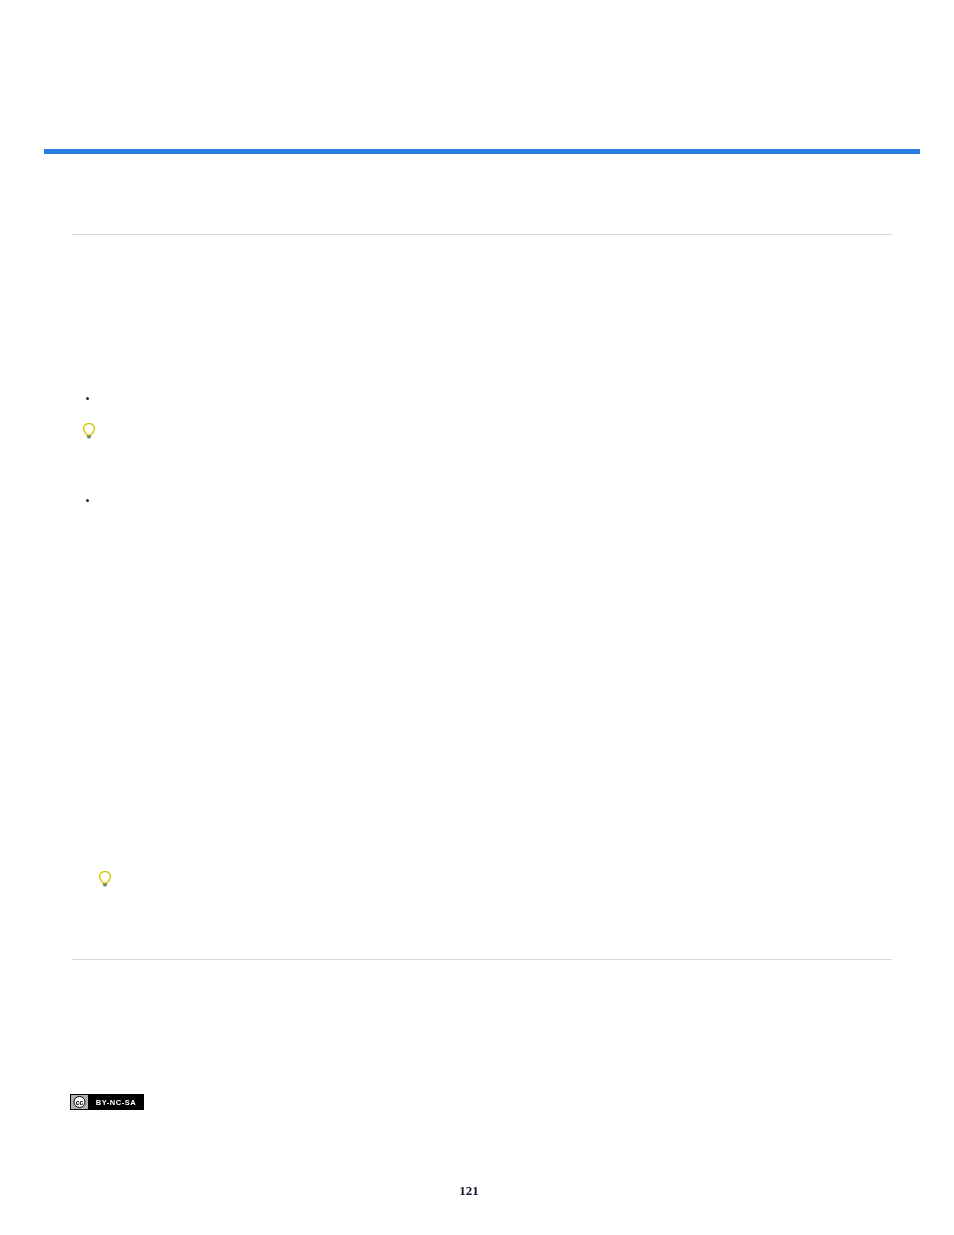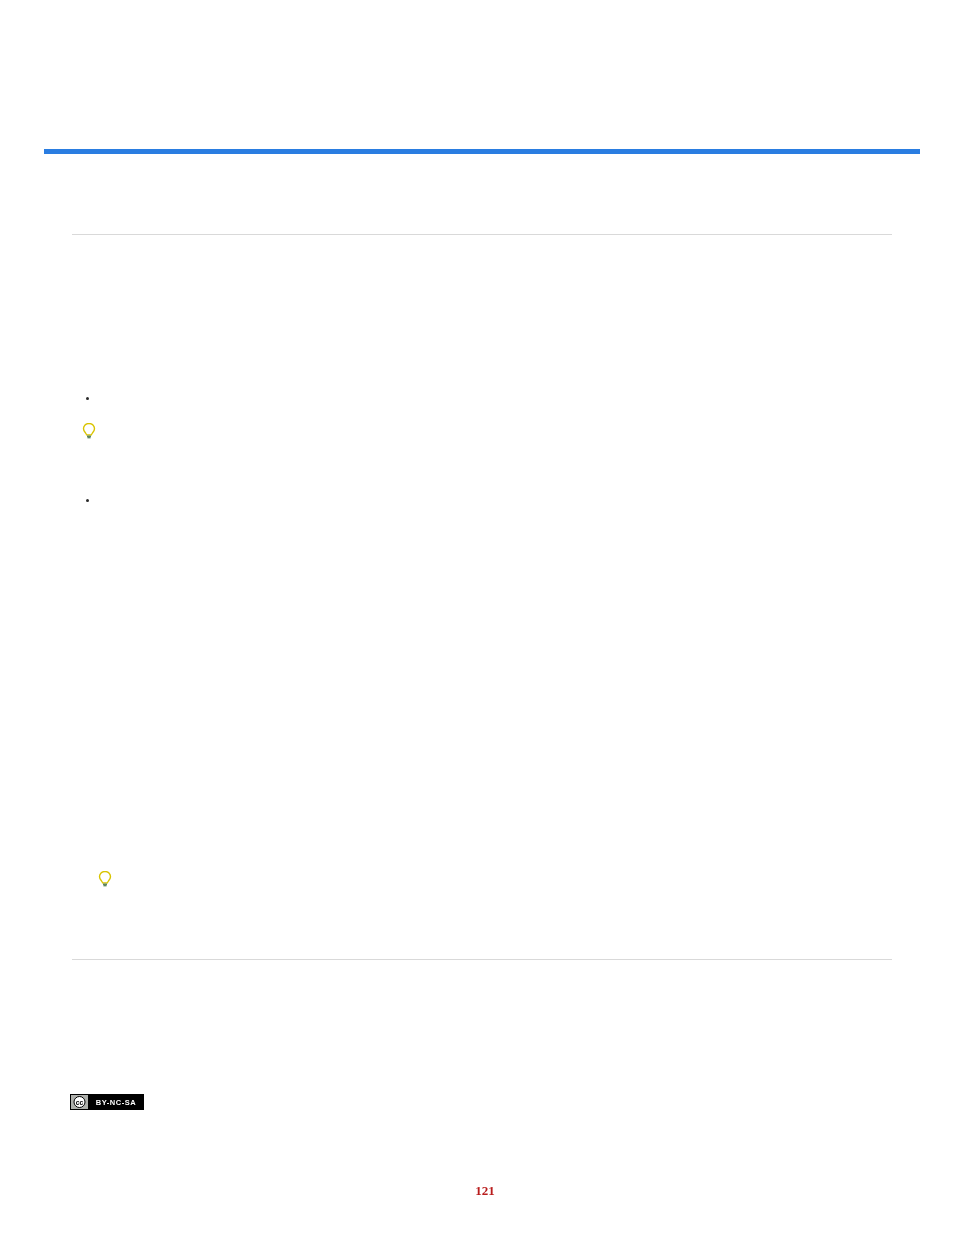--- a/index.html
+++ b/index.html
@@ -7,21 +7,21 @@
     padding: 0;
     background: #ffffff;
     font-family: Arial, Helvetica, sans-serif;
     color: #111;
   }
   .page {
     width: 938px;
     min-height: 1235px;
     position: relative;
     box-sizing: border-box;
-    padding: 16px;
+    padding: 0;
   }
   .header-rule {
     position: absolute;
     top: 149px;
     left: 44px;
     right: 18px;
     height: 5px;
     background: #2a7de1;
   }
   .content {
@@ -99,21 +99,21 @@
     left: 70px;
   }
   .page-number {
     position: absolute;
     bottom: 36px;
     width: 100%;
     text-align: center;
     font-weight: bold;
     font-size: 13px;
     font-family: Georgia, "Times New Roman", serif;
-    color: #b91c1c;
+    color: #0f172a;
   }
 </style>
 </head>
 <body>
 
 <div class="page">
 
   <div class="header-rule"></div>
 
   <div class="content">

